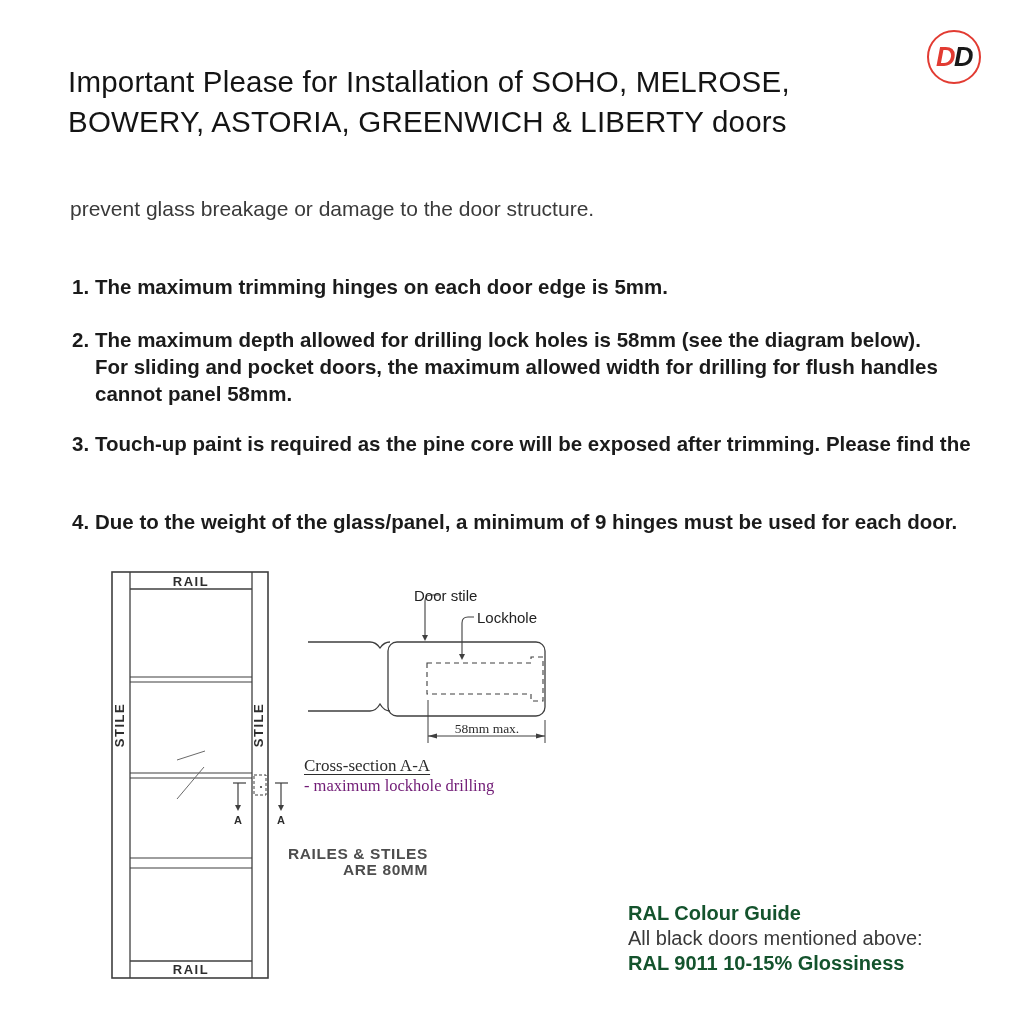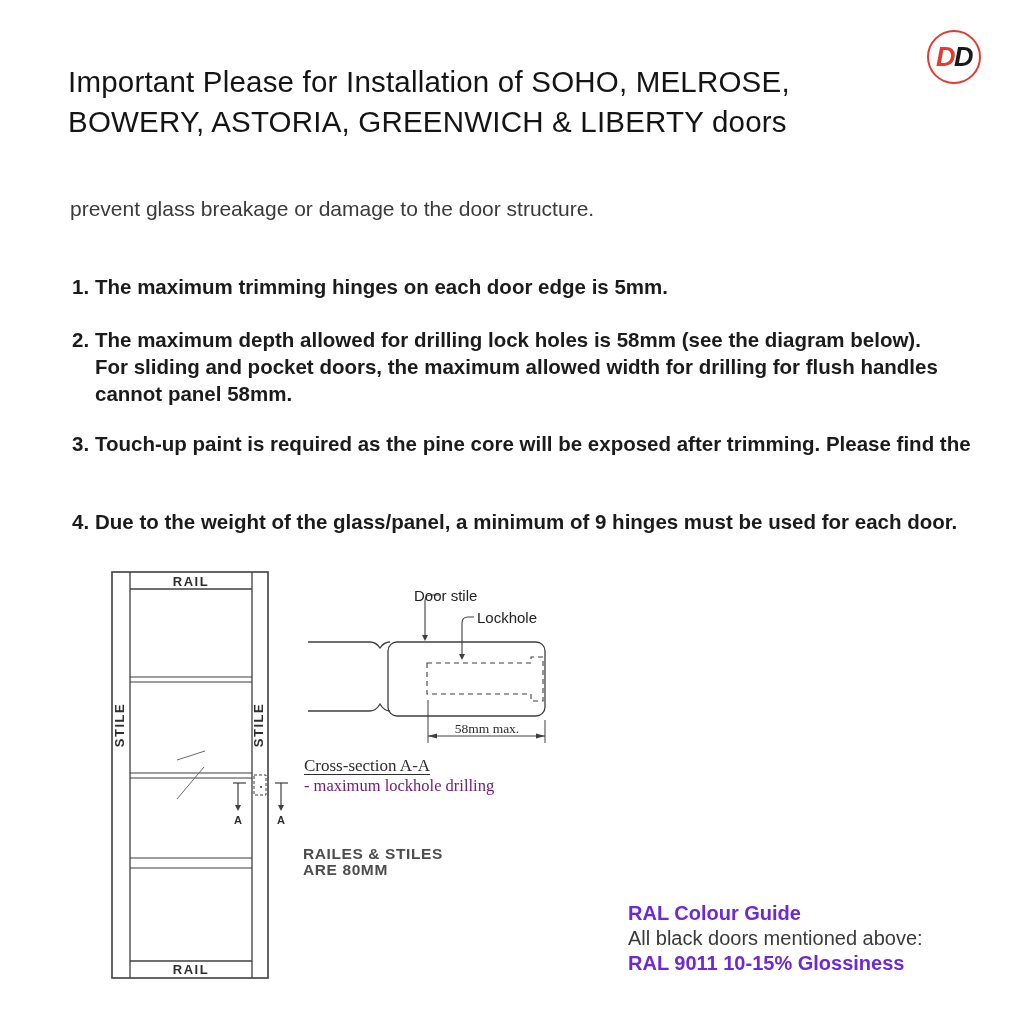--- a/index.html
+++ b/index.html
@@ -39,25 +39,25 @@
   .door-stile-label{left:414px;top:587px;}
   .lockhole-label{left:477px;top:609px;}
   .cs-title{
     left:304px;top:756px;font-family:"Liberation Serif", serif;font-size:17px;
     color:#2c2c2c;text-decoration:underline;text-underline-offset:3px;
   }
   .cs-subtitle{
     left:304px;top:776px;font-family:"Liberation Serif", serif;font-size:16.5px;color:#701a75;
   }
   .rails-note{
-    left:303px;top:846px;font-size:15.5px;font-weight:700;line-height:16px;
-    letter-spacing:.6px;color:#4d4d4d;
+    left:288px;top:846px;font-size:15.5px;font-weight:700;line-height:16px;
+    letter-spacing:.6px;color:#4d4d4d;text-align:right;
   }
   .ral{left:628px;top:901px;font-size:20px;line-height:25px;color:#3a3a3a;}
-  .ral .b{font-weight:700;color:#6d28d9;}
+  .ral .b{font-weight:700;color:#14532d;}
   svg text{font-family:"Liberation Sans", sans-serif;}
   svg text.serif{font-family:"Liberation Serif", serif;}
 </style>
 </head>
 <body>
 
 <div class="abs title">
   <div>Important Please for Installation of SOHO, MELROSE,</div>
   <div>BOWERY, ASTORIA, GREENWICH &amp; LIBERTY doors</div>
 </div>

